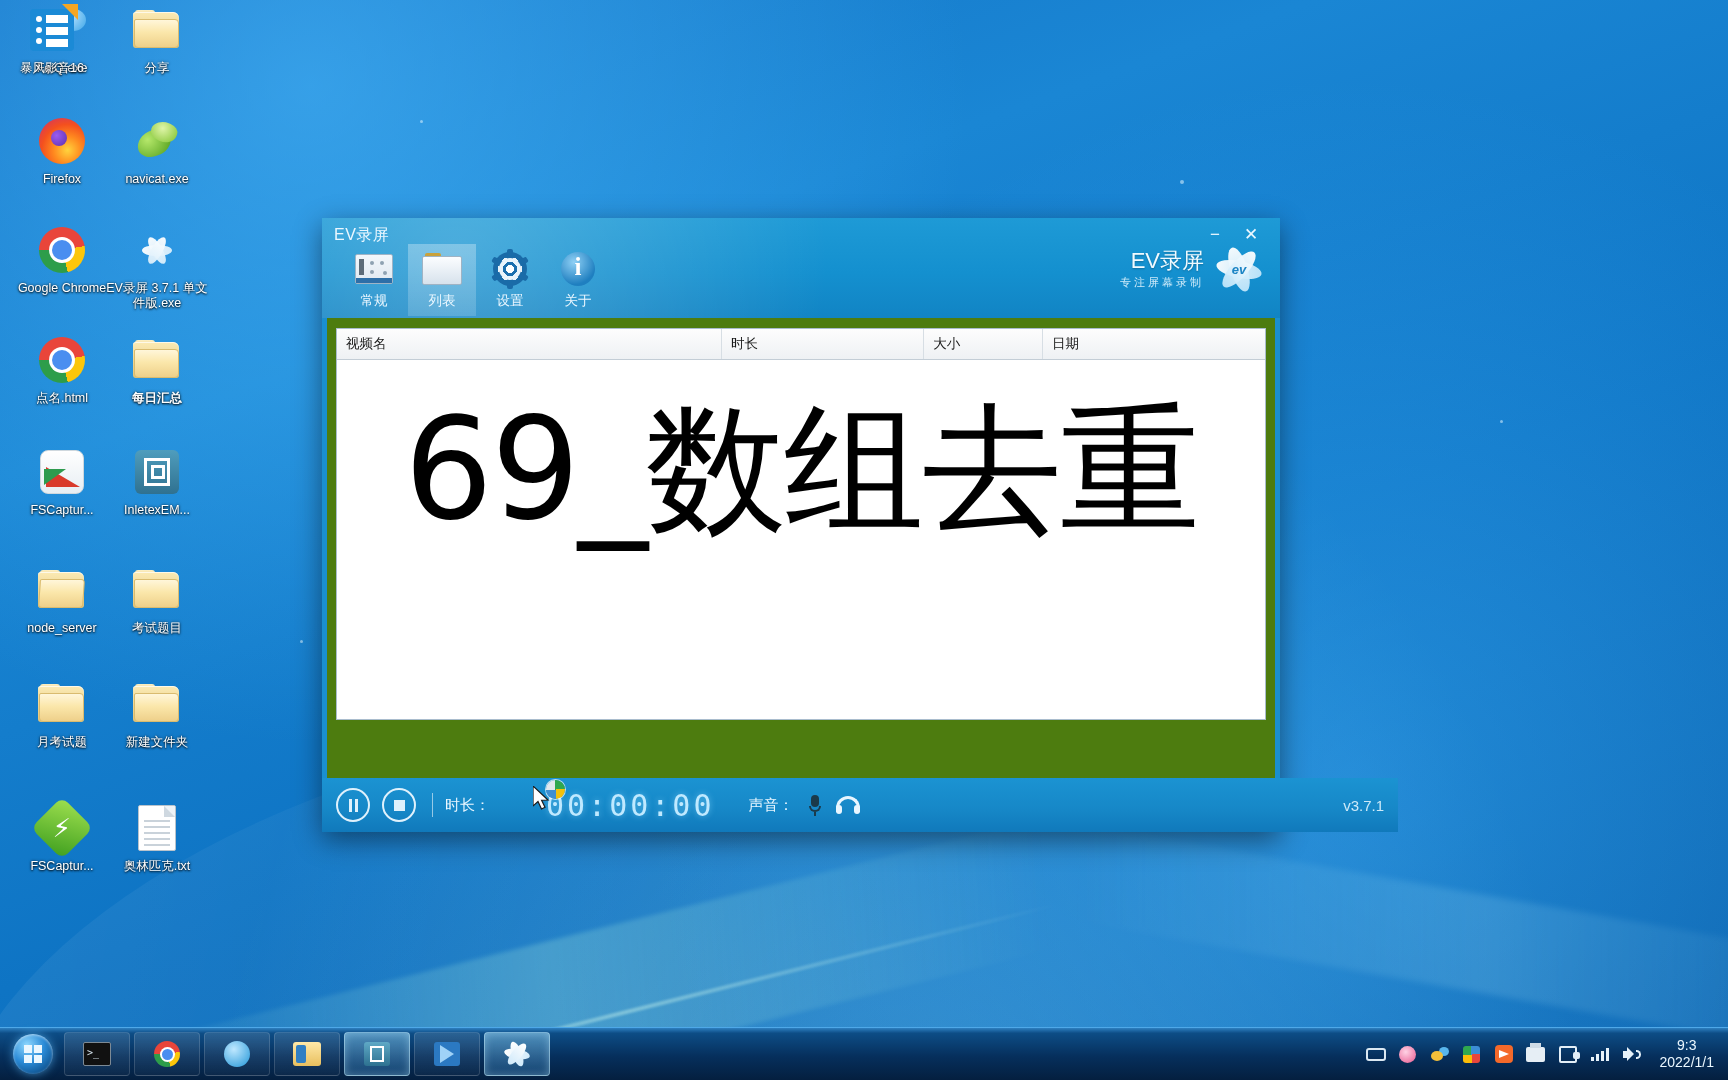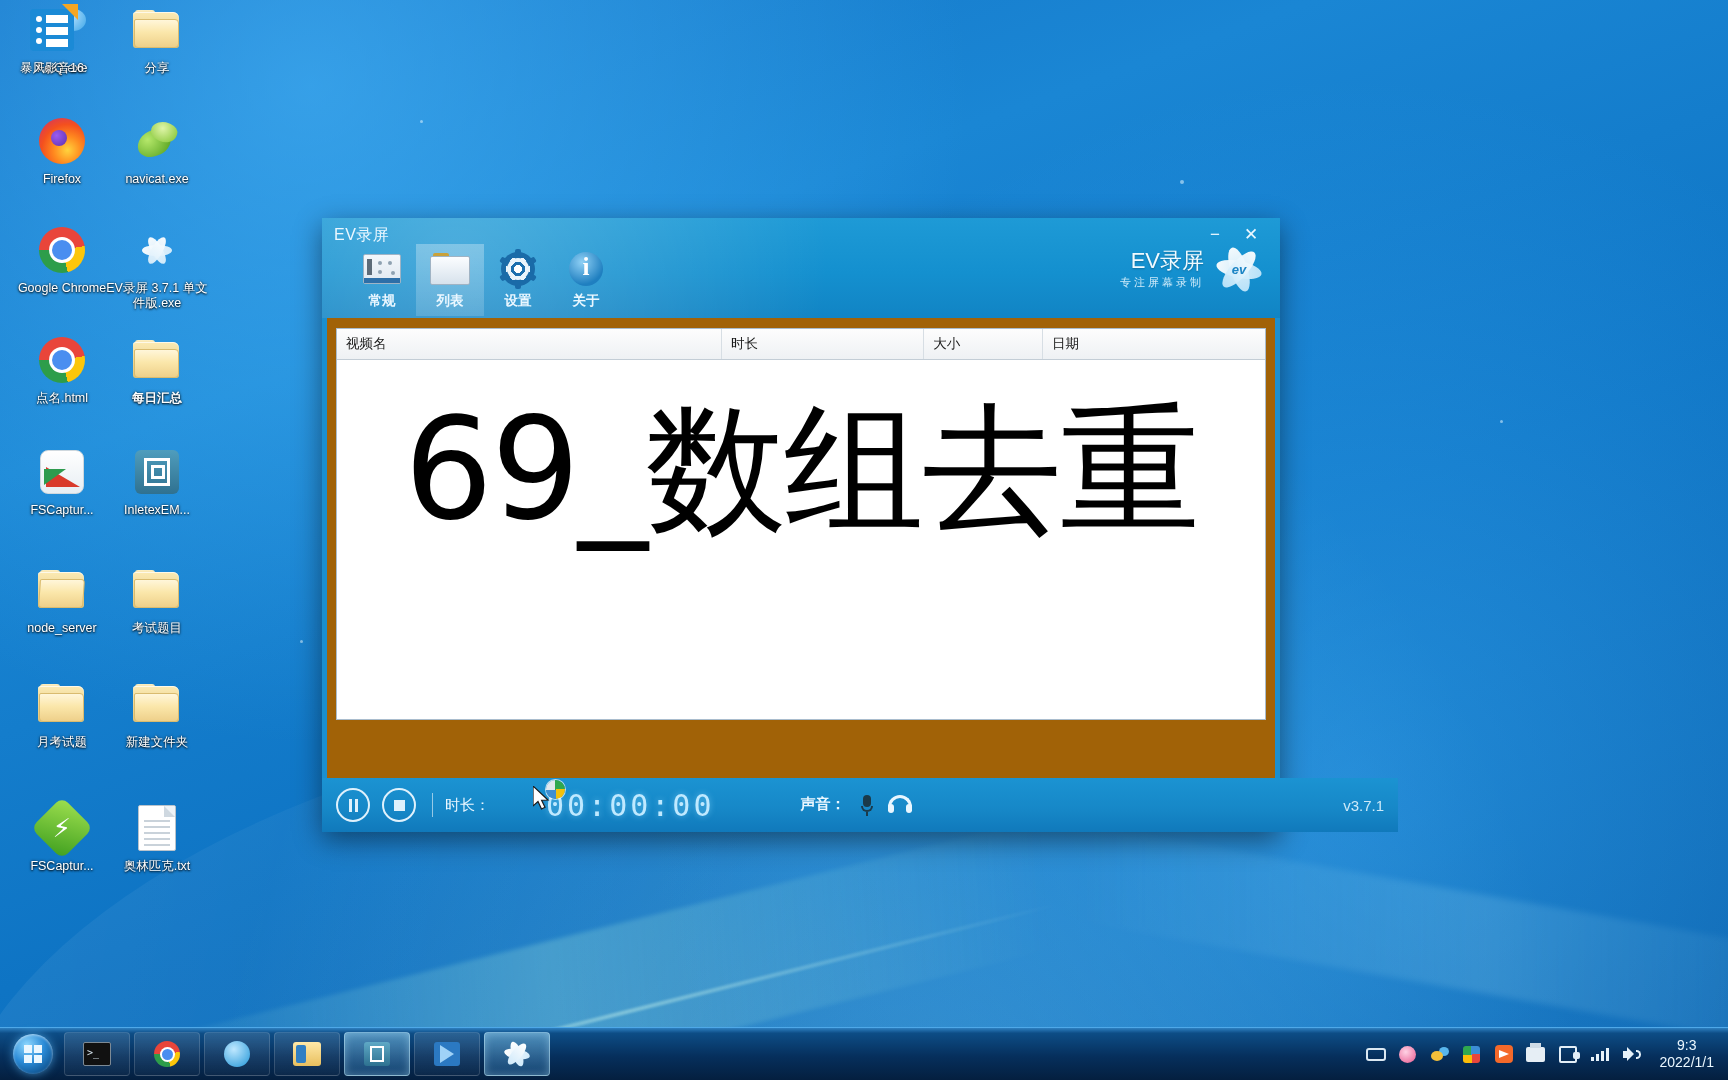--- a/index.html
+++ b/index.html
@@ -147,21 +147,21 @@
     height:100px;position:relative;
     background:
       radial-gradient(circle at 14% 40%,rgba(255,255,255,.22),rgba(255,255,255,0) 45%),
       linear-gradient(180deg,#1e9ad6 0%,#1490cf 55%,#1184c4 100%);
   }
   #ev-title{position:absolute;left:12px;top:7px;color:#eaf7ff;font-size:16px;letter-spacing:.5px;}
   .wbtn{position:absolute;top:6px;width:26px;height:22px;color:#eaf7ff;font-size:17px;line-height:22px;
     text-align:center;cursor:default;}
   #btn-min{right:52px;}
   #btn-close{right:16px;}
-  #ev-tabs{position:absolute;left:26px;top:26px;display:flex;font-weight:bold;}
+  #ev-tabs{position:absolute;left:18px;top:26px;display:flex;}
   .ev-tab{width:68px;height:72px;display:flex;flex-direction:column;align-items:center;justify-content:flex-start;
     padding-top:5px;box-sizing:border-box;cursor:default;}
   .ev-tab.active{background:linear-gradient(180deg,rgba(255,255,255,.30),rgba(255,255,255,.16));}
   .ev-tab .ti{height:40px;display:flex;align-items:center;justify-content:center;}
   .ev-tab .tl{color:#eaf7ff;font-size:13.5px;margin-top:3px;}
   .t-general{width:38px;height:30px;background:linear-gradient(180deg,#f3f7fb,#dfe8f0);border:1px solid #9fb4c6;
     border-radius:2px;position:relative;box-sizing:border-box;}
   .t-general b{position:absolute;left:3px;top:4px;width:5px;height:16px;background:#5d6b78;}
   .t-general i{position:absolute;background:#8fa2b2;border-radius:50%;width:4px;height:4px;}
   .t-general u{position:absolute;left:0;bottom:0;width:100%;height:5px;background:#2d6fa8;}
@@ -187,21 +187,21 @@
   #ev-brand .b2{color:#cdeaf9;font-size:11px;letter-spacing:3px;margin-top:2px;}
   #ev-brand .logo{width:54px;height:50px;position:relative;}
   #ev-brand .logo span{position:absolute;left:50%;top:50%;width:46px;height:17px;margin:-8.5px 0 0 -23px;
     border-radius:50%;background:linear-gradient(90deg,#ffffff,#bfe5fa);opacity:.95;}
   #ev-brand .logo span:nth-child(1){transform:rotate(12deg);}
   #ev-brand .logo span:nth-child(2){transform:rotate(72deg);}
   #ev-brand .logo span:nth-child(3){transform:rotate(132deg);}
   #ev-brand .logo:after{content:"ev";position:absolute;left:50%;top:50%;transform:translate(-50%,-50%);
     color:#1b84c4;font-size:13px;font-style:italic;font-weight:bold;}
 
-  #ev-body{position:absolute;left:0;top:100px;width:958px;height:460px;background:#a16207;
+  #ev-body{position:absolute;left:0;top:100px;width:958px;height:460px;background:#4d7c0f;
     border-left:5px solid #1a8fd0;border-right:5px solid #1a8fd0;box-sizing:border-box;padding:10px 9px 0 9px;}
   #list-panel{border:1px solid #a9bccd;height:392px;box-sizing:border-box;background:#fff;position:relative;overflow:hidden;}
   #list-header{display:flex;height:30px;background:linear-gradient(180deg,#fdfdfd,#eef1f4);
     border-bottom:1px solid #c3cdd6;}
   #list-header .col{font-size:13.5px;color:#1b1b1b;display:flex;align-items:center;padding-left:9px;
     border-right:1px solid #d7dee4;box-sizing:border-box;}
   #list-body{position:absolute;left:0;right:0;top:31px;bottom:0;background:#fff;}
   #big-text{
     position:absolute;left:0;right:0;top:40px;text-align:center;
     font-size:140px;line-height:1;color:#000;letter-spacing:-2px;white-space:nowrap;
@@ -220,21 +220,21 @@
     justify-content:center;margin-right:12px;cursor:default;}
   .rbtn .pause{width:11px;height:13px;position:relative;}
   .rbtn .pause:before,.rbtn .pause:after{content:"";position:absolute;top:0;width:3px;height:13px;background:#dff1fc;}
   .rbtn .pause:before{left:1px}.rbtn .pause:after{right:1px}
   .rbtn .stop{width:11px;height:11px;background:#dff1fc;}
   .vsep{width:1px;height:24px;background:rgba(255,255,255,.55);margin:0 12px 0 4px;}
   .st-label{color:#eaf7ff;font-size:15px;}
   #timer{margin-left:56px;color:#bfe9ff;font-size:30px;letter-spacing:3px;
     font-family:"DejaVu Sans Mono","Liberation Mono",monospace;
     text-shadow:0 0 6px rgba(140,220,255,.6);}
-  #sound-group{margin-left:86px;display:flex;gap:14px;font-weight:bold;}
+  #sound-group{margin-left:34px;display:flex;align-items:center;gap:14px;}
   .mic{width:14px;height:20px;position:relative;}
   .mic i{position:absolute;left:3px;top:0;width:8px;height:12px;border-radius:4px;background:#1b3a4a;}
   .mic b{position:absolute;left:1px;top:11px;width:12px;height:6px;border:2px solid #1b3a4a;border-top:none;
     border-radius:0 0 7px 7px;box-sizing:border-box;}
   .mic u{position:absolute;left:6px;top:17px;width:2px;height:4px;background:#1b3a4a;}
   .headset{width:24px;height:18px;position:relative;}
   .headset i{position:absolute;left:0;top:0;width:24px;height:16px;border:3px solid #e8f6ff;
     border-bottom:none;border-radius:12px 12px 0 0;box-sizing:border-box;}
   .headset b{position:absolute;top:9px;width:6px;height:9px;background:#e8f6ff;border-radius:3px;}
   .headset b:first-of-type{left:0}.headset b:last-of-type{right:0}

